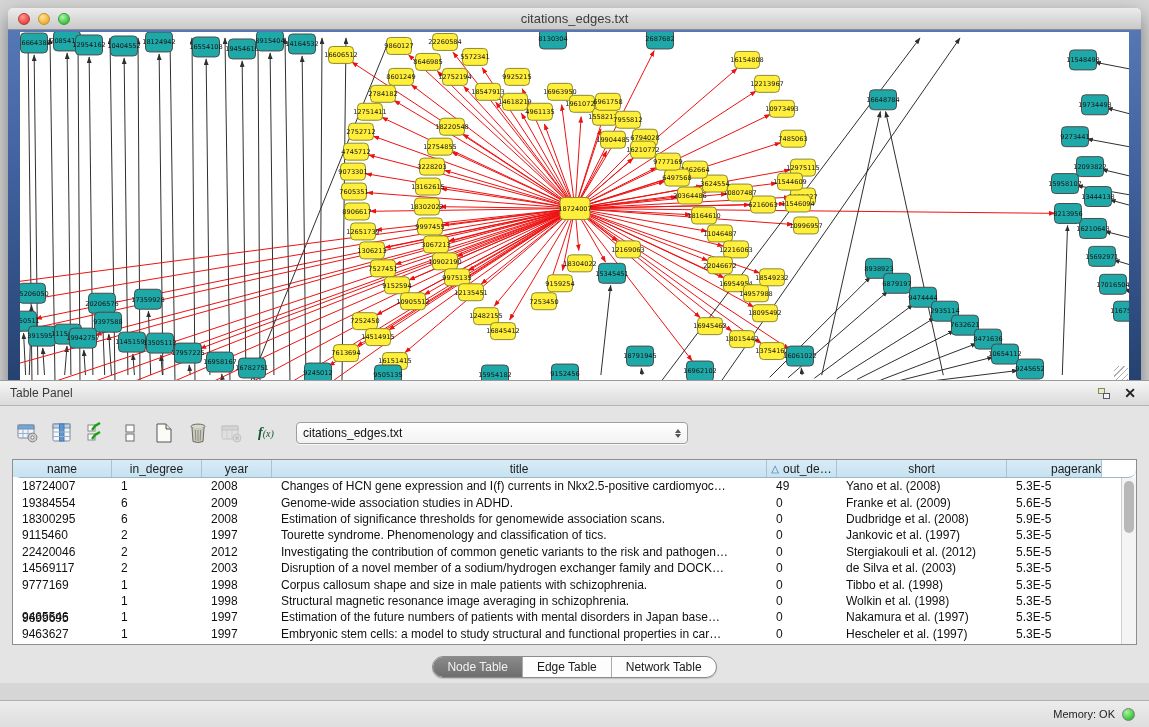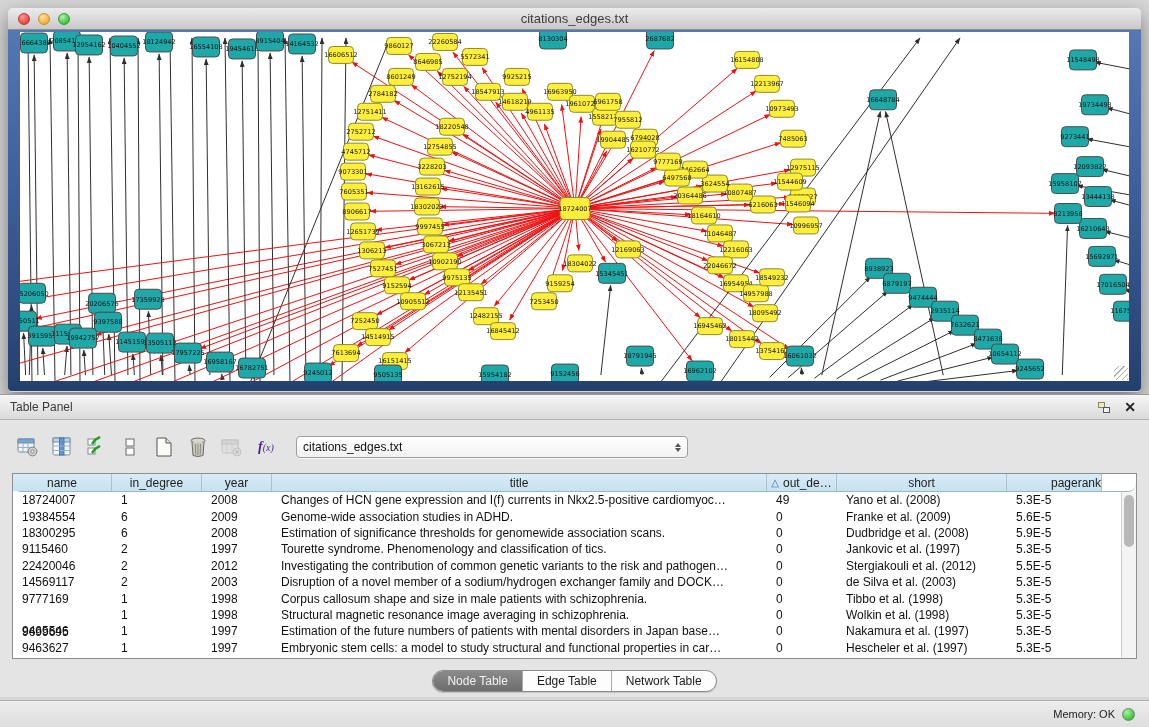--- a/index.html
+++ b/index.html
@@ -20,39 +20,39 @@
   .win-title { position:absolute; left:0; right:0; text-align:center; font-size:13px; color:#3c3c3c; }
   .blueframe { height:361px; border-radius:0 0 4px 4px;
     background:linear-gradient(180deg,#5577b4 0%,#40619e 40%,#24406e 100%);
     padding:2px 12px 10px 12px; }
   .net-canvas { position:relative; width:100%; height:100%; background:#fff; overflow:hidden; }
   .net-canvas svg { display:block; width:100%; height:100%; }
   .resize-corner { position:absolute; right:1px; bottom:1px; width:14px; height:14px;
     background:repeating-linear-gradient(135deg, transparent 0 3px, #9a9a9a 3px 4px); opacity:.8; }
 
   
-  .table-panel { position:absolute; left:0; top:394px; width:1149px; height:303px;
+  .table-panel { position:absolute; left:0; top:380px; width:1149px; height:303px;
     background:#e4e4e4; border-top:1px solid #9a9a9a; }
   .panel-header { height:25px; background:linear-gradient(#f6f6f6,#dadada);
     border-bottom:1px solid #b4b4b4; display:flex; align-items:center; padding:0 10px; }
   .panel-title { font-size:12px; color:#3a3a3a; }
   .panel-header .spacer { flex:1; }
   .hdr-icon { width:18px; height:16px; display:flex; align-items:center; justify-content:center;
     margin-left:8px; cursor:default; }
   .float-ic { position:relative; width:12px; height:11px; }
   .float-ic .sq1 { position:absolute; left:0; top:0; width:7px; height:6px; border:1px solid #8a8a55; background:#e9e9d2;}
   .float-ic .sq2 { position:absolute; right:0; bottom:0; width:7px; height:6px; border:1px solid #55556a; background:#f4f4f4;}
   .close-x { font-size:14px; font-weight:bold; color:#222; line-height:14px; }
 
   .panel-body { padding:9px 12px 0 12px; }
   .toolbar { display:flex; align-items:center; gap:6px; height:36px; margin-bottom:8px; padding-left:2px; }
   .tbtn { width:28px; height:28px; display:flex; align-items:center; justify-content:center; border-radius:3px; }
   .tbtn svg { display:block; }
   .tbtn.disabled { opacity:.45; }
-  .fx { font-size:14px; color:#4c1d95; font-family:"Liberation Serif", serif; }
+  .fx { font-size:14px; color:#14532d; font-family:"Liberation Serif", serif; }
   .fx i { font-style:italic; font-weight:bold; }
   .fx small { font-size:10px; font-style:italic; }
   .dropdown { margin-left:10px; width:392px; height:22px; background:linear-gradient(#ffffff,#f2f2f2);
     border:1px solid #9e9e9e; border-radius:4px; display:flex; align-items:center; padding:0 6px;
     box-shadow:0 1px 0 rgba(255,255,255,.7); }
   .dropdown .val { flex:1; font-size:12px; color:#111; }
   .dd-arrows { display:flex; flex-direction:column; gap:1px; align-items:center; }
   .dd-arrows .up    { width:0; height:0; border-left:3.5px solid transparent; border-right:3.5px solid transparent; border-bottom:4px solid #555; }
   .dd-arrows .down  { width:0; height:0; border-left:3.5px solid transparent; border-right:3.5px solid transparent; border-top:4px solid #555; }
 

